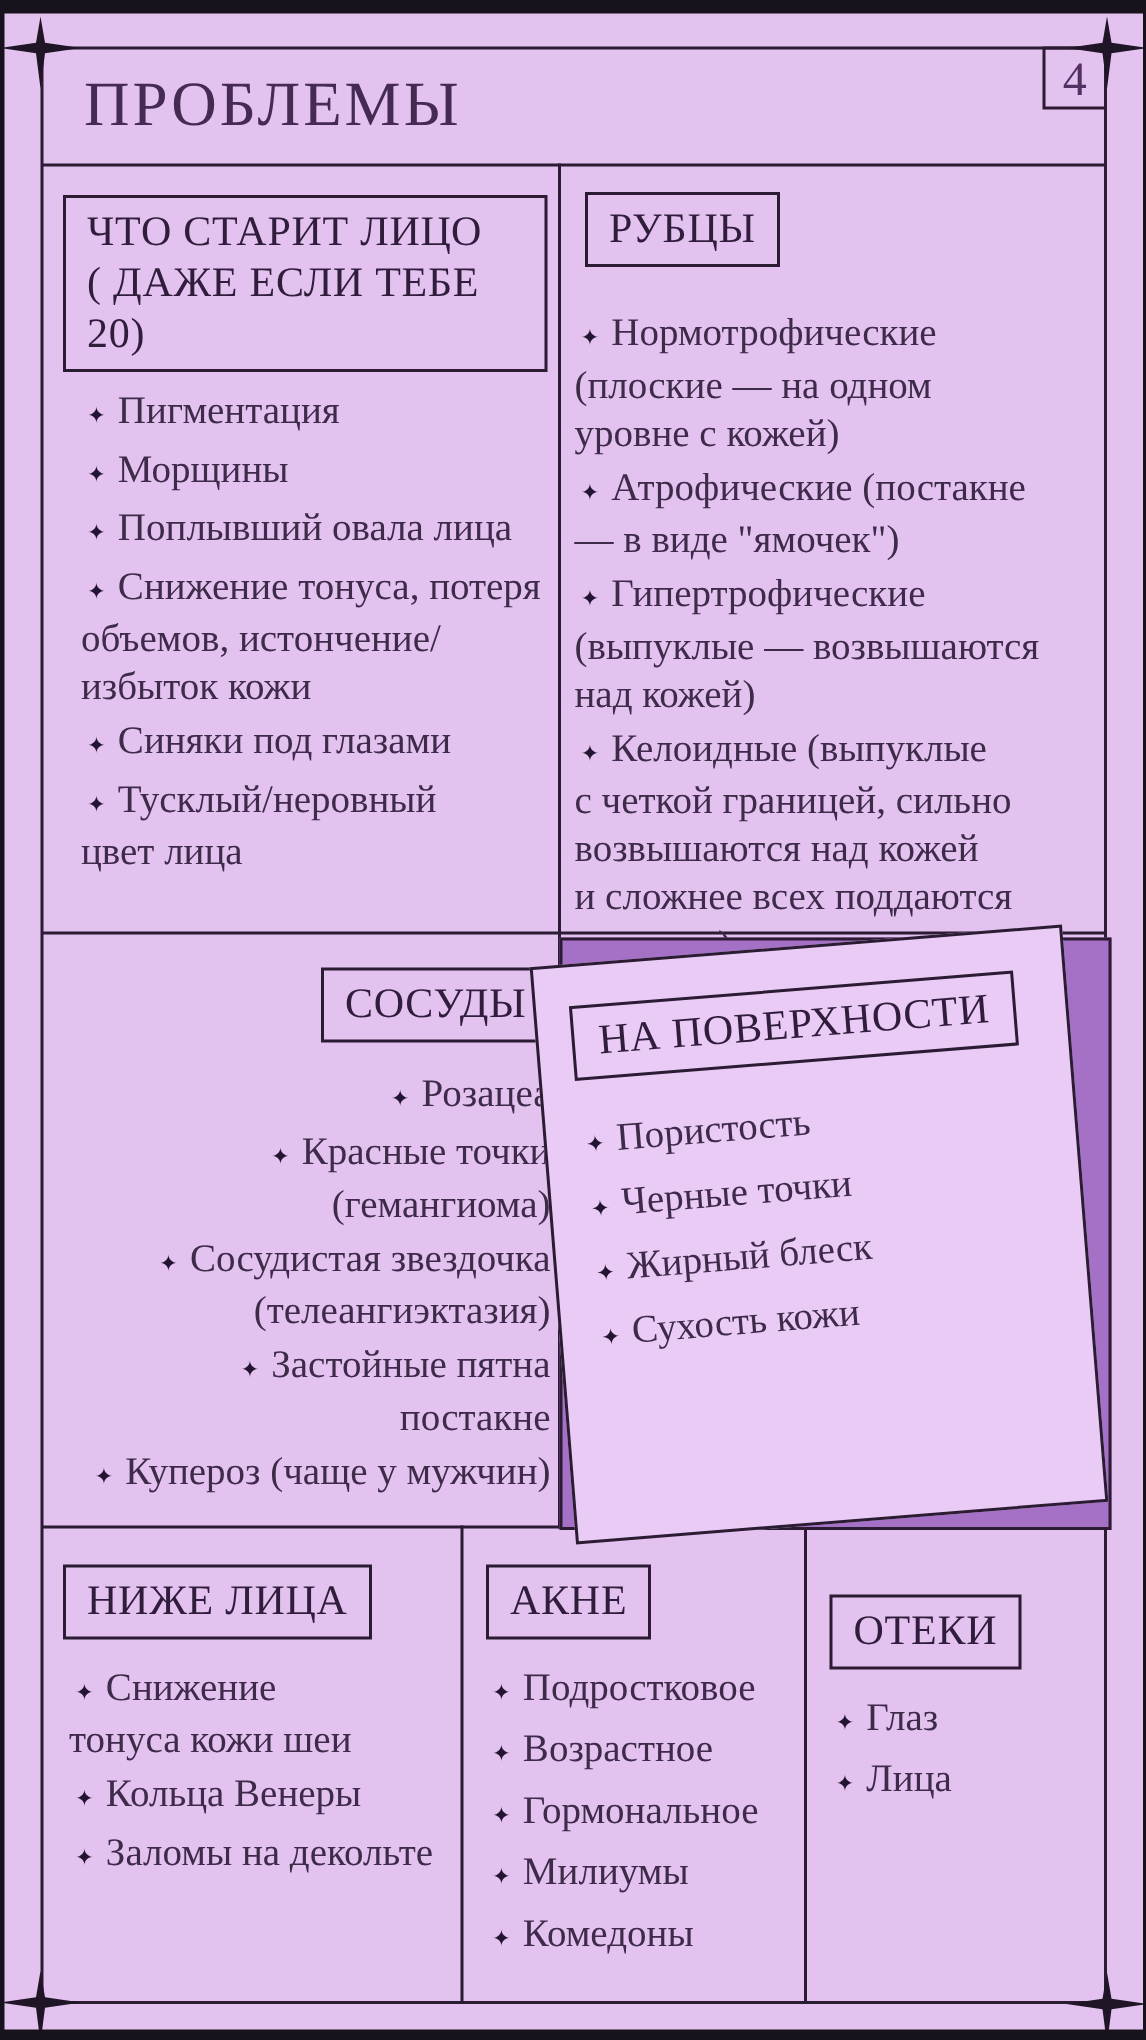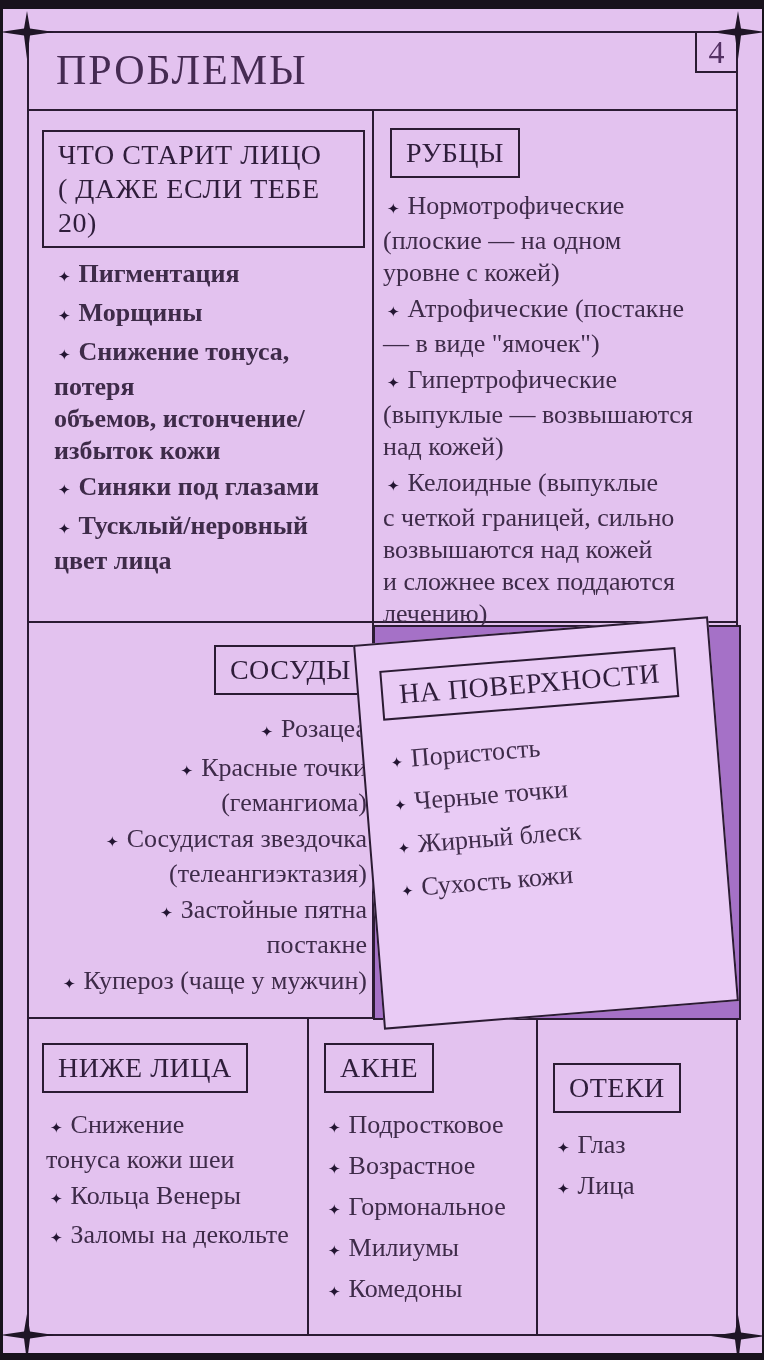--- a/index.html
+++ b/index.html
@@ -39,24 +39,24 @@
   .cell-swelling { left:537px; top:1019px; width:201px; height:316px; padding:24px 4px 0 16px;margin-top:20px; }
 
   .hbox {
     display:inline-block; border:2px solid #2b1b33; padding:6px 14px;
     font-size:28px; line-height:34px; color:#2f1d3b; letter-spacing:0.5px;
     white-space:pre-line;
   }
   .cell-scars .hbox { margin-left:7px; }
 
   .list { margin-top:16px; }
-  .cell-aging .list   { margin-top:10px; padding-left:12px;font-weight:bold; }
+  .cell-aging .list   { margin-top:10px; padding-left:12px; }
   .cell-vessels .list { margin-top:18px; padding-left:12px; }
   .cell-below .list   { padding-left:4px; }
-  .cell-scars .list   { margin-top:12px; }
+  .cell-scars .list   { margin-top:28px; }
 
   .li {
     font-size:26px; line-height:32px; margin-bottom:4px;
     white-space:pre-line; color:#3e2b49;
   }
   .cell-acne .li, .cell-swelling .li { margin-bottom:6px; }
   .b {
     font-family:"DejaVu Sans",sans-serif; font-size:15px; color:#231532;
     margin:0 8px 0 4px; white-space:normal;
   }
@@ -98,20 +98,21 @@
 
   <div class="cell cell-aging">
     <div class="hbox">ЧТО СТАРИТ ЛИЦО
 ( ДАЖЕ ЕСЛИ ТЕБЕ 20)</div>
     <div class="list">
 
         <div class="li"><span class="b">✦</span><span>Пигментация</span></div>
 
         <div class="li"><span class="b">✦</span><span>Морщины</span></div>
 
+        <div class="li"><span class="b">✦</span><span>Поплывший овала лица</span></div>
 
         <div class="li"><span class="b">✦</span><span>Снижение тонуса, потеря
 объемов, истончение/
 избыток кожи</span></div>
 
         <div class="li"><span class="b">✦</span><span>Синяки под глазами</span></div>
 
         <div class="li"><span class="b">✦</span><span>Тусклый/неровный
 цвет лица</span></div>
       </div>

